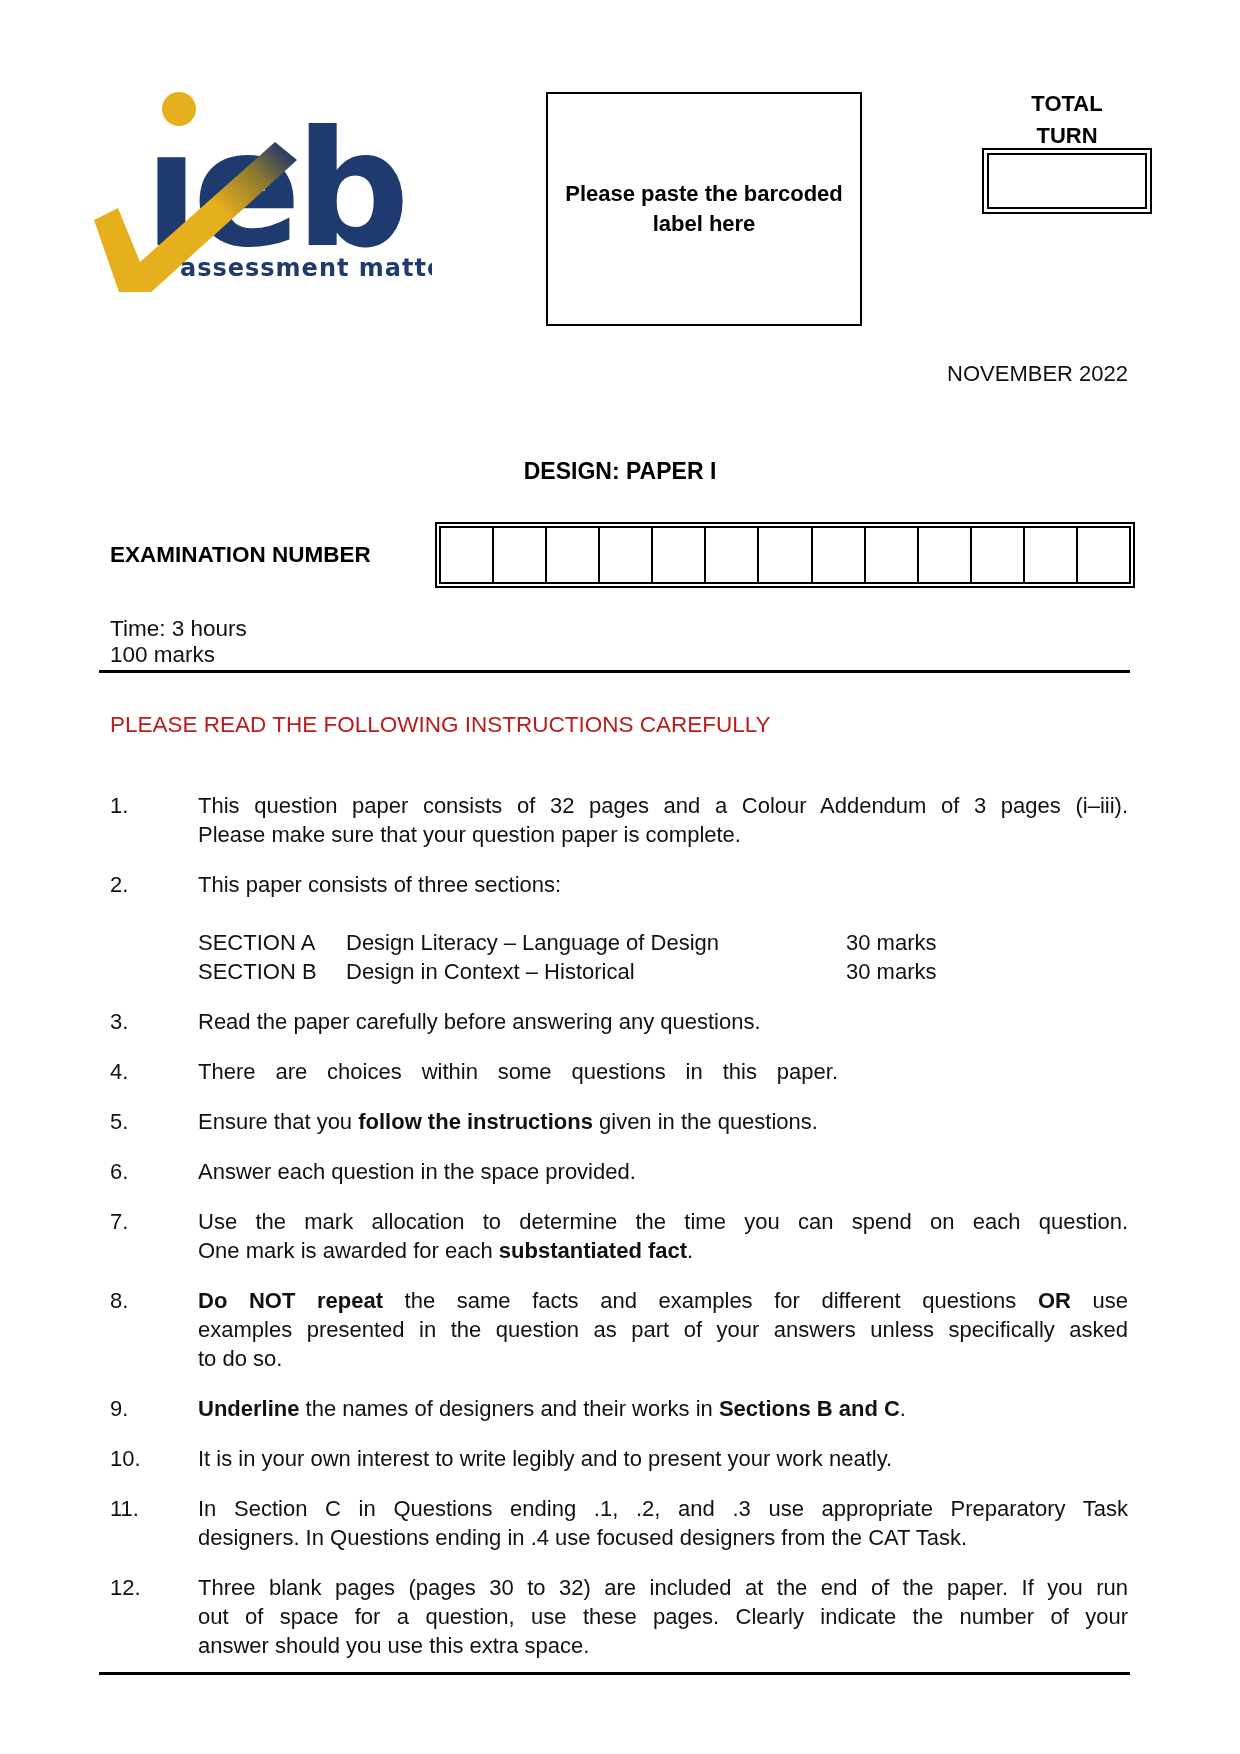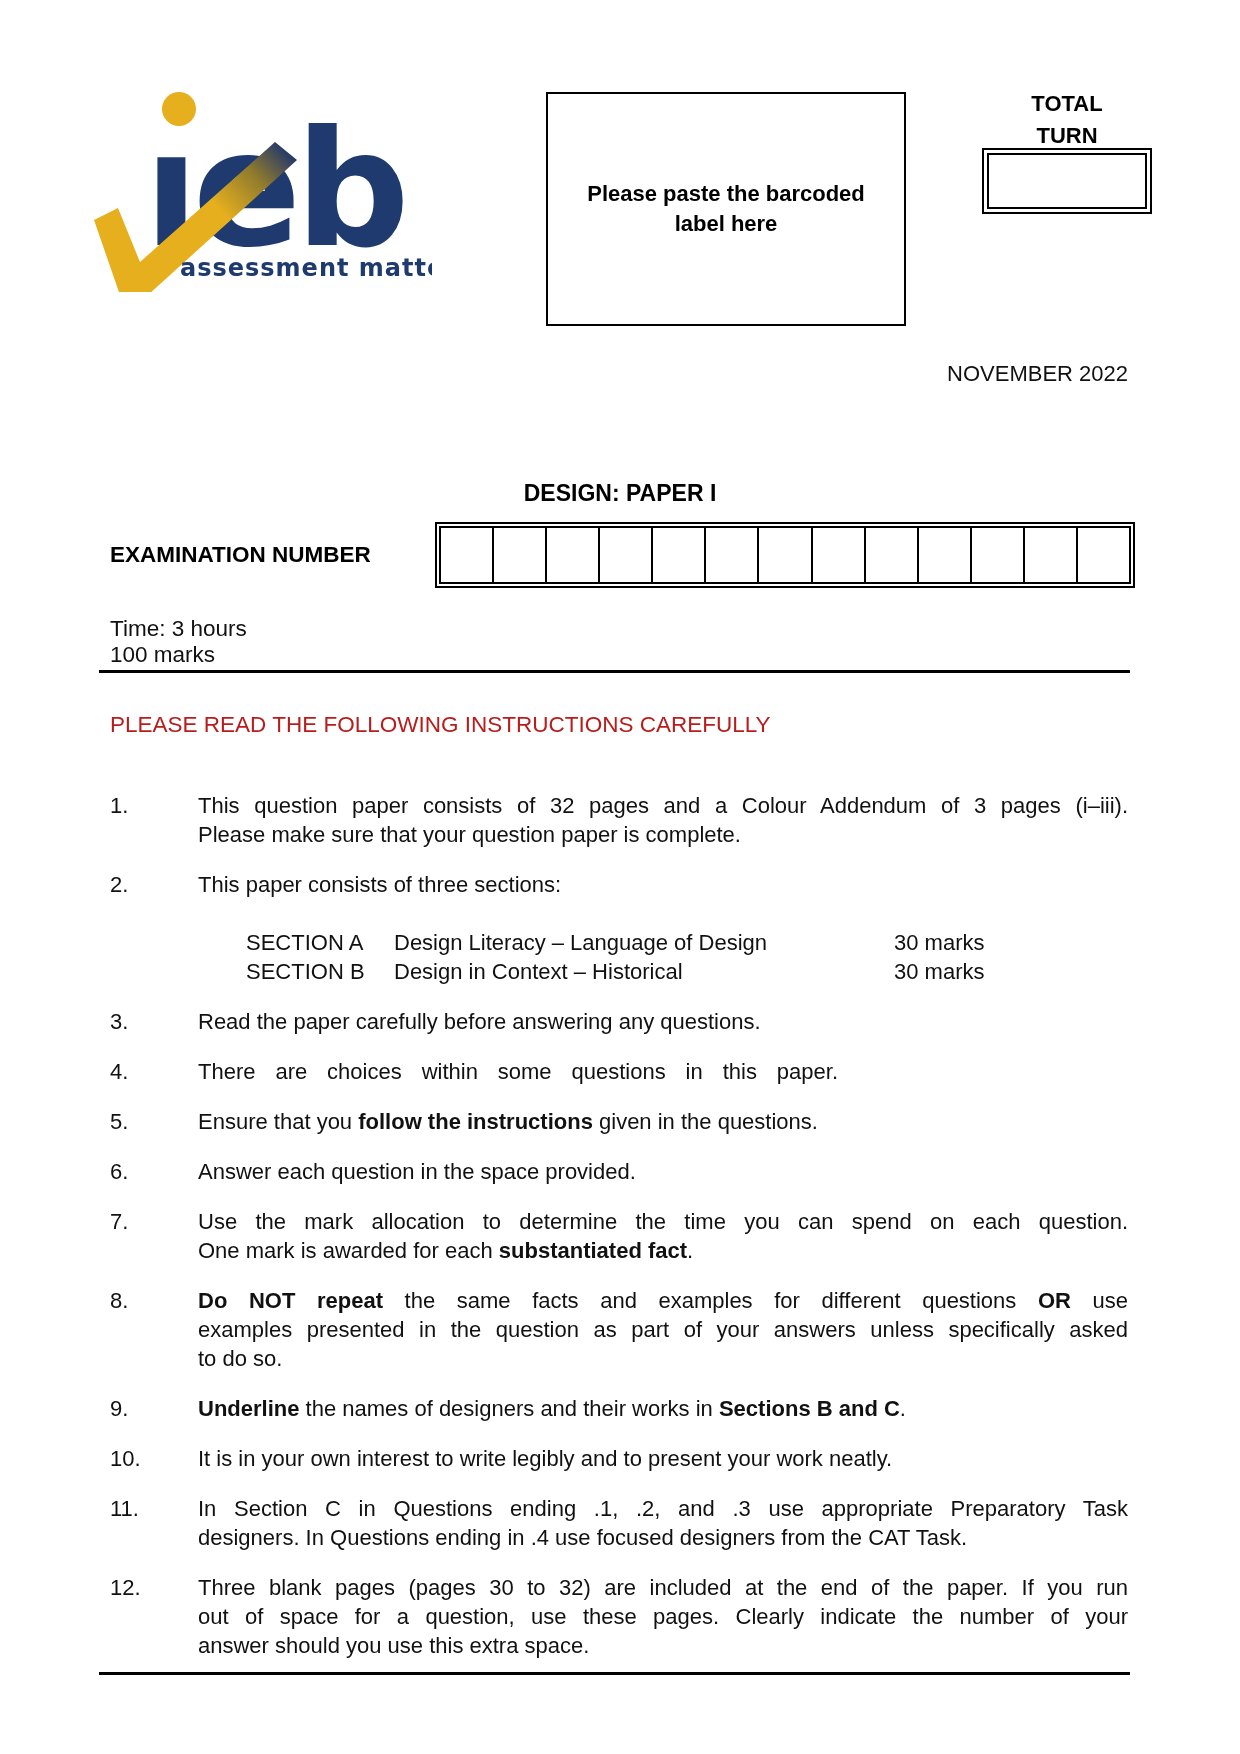--- a/index.html
+++ b/index.html
@@ -8,42 +8,42 @@
     width:1240px;height:1754px;
     margin:0 auto;
     background:#ffffff;
     font-family:"Liberation Sans","DejaVu Sans",sans-serif;
     color:#111;
     overflow:hidden;
   }
   
   .logo{position:absolute;left:92px;top:82px;width:340px;height:210px;}
   .barcode-box{
-    position:absolute;left:546px;top:92px;width:360px;height:234px;
+    position:absolute;left:546px;top:92px;width:316px;height:234px;
     border:2px solid #000;box-sizing:border-box;
     display:flex;align-items:center;justify-content:center;
   }
   .barcode-box .bc-text{
     width:300px;text-align:center;font-weight:bold;font-size:22px;line-height:30px;color:#000;
   }
   .tm-label{
     position:absolute;left:982px;top:88px;width:170px;
     text-align:center;font-weight:bold;font-size:22px;line-height:32px;color:#000;
   }
   .tm-box{
     position:absolute;left:982px;top:148px;width:170px;height:66px;
     border:2px solid #000;box-sizing:border-box;padding:3px;
   }
   .tm-box-inner{width:100%;height:100%;border:2px solid #000;box-sizing:border-box;background:#fff;}
   .nsc{
     position:absolute;right:112px;top:355px;text-align:right;
     font-size:22px;line-height:37px;color:#111;
   }
   .paper-title{
-    position:absolute;left:0;top:480px;width:1240px;text-align:center;
+    position:absolute;left:0;top:458px;width:1240px;text-align:center;
     font-weight:bold;font-size:23px;color:#000;
   }
   
   .examnum-label{position:absolute;left:110px;top:542px;font-weight:bold;font-size:22.5px;color:#000;}
   .exam-grid{
     position:absolute;left:435px;top:522px;width:700px;height:66px;
     border:2px solid #000;box-sizing:border-box;padding:2px;
   }
   .exam-grid-inner{display:flex;height:100%;border:2px solid #000;box-sizing:border-box;background:#fff;}
   .exam-cell{flex:1;border-right:2px solid #000;}
@@ -59,21 +59,21 @@
   
   .instructions{position:absolute;left:110px;top:710px;width:1018px;font-size:22px;line-height:29px;color:#111;}
   .instr-heading{font-weight:normal;font-size:22.5px;margin:0 0 52px 0;color:#b91c1c;}
   .item{display:flex;margin:0 0 21px 0;}
   .item-num{width:88px;flex:none;}
   .item-body{flex:1;min-width:0;}
   .line{text-align:left;}
   .line.stretch{text-align:justify;text-align-last:justify;}
   .line b{font-weight:bold;}
   .sections{margin-top:29px;}
-  .sec-row{display:flex;margin-left:48px;}
+  .sec-row{display:flex;}
   .sec-label{width:148px;flex:none;}
   .sec-desc{width:500px;flex:none;}
   .sec-marks{flex:1;}
   
   .footer{
     position:absolute;left:110px;top:1712px;width:1018px;
     display:flex;justify-content:space-between;font-size:19px;color:#111;
   }
 </style>
 </head>

